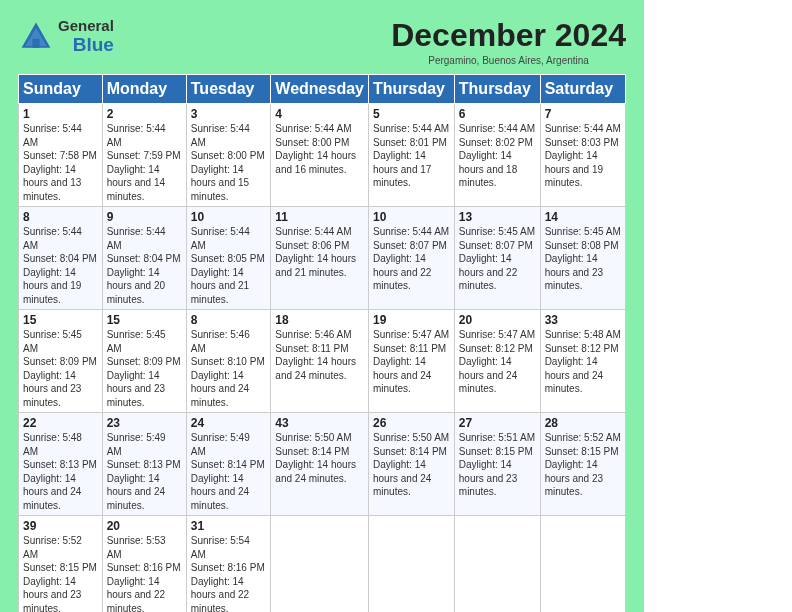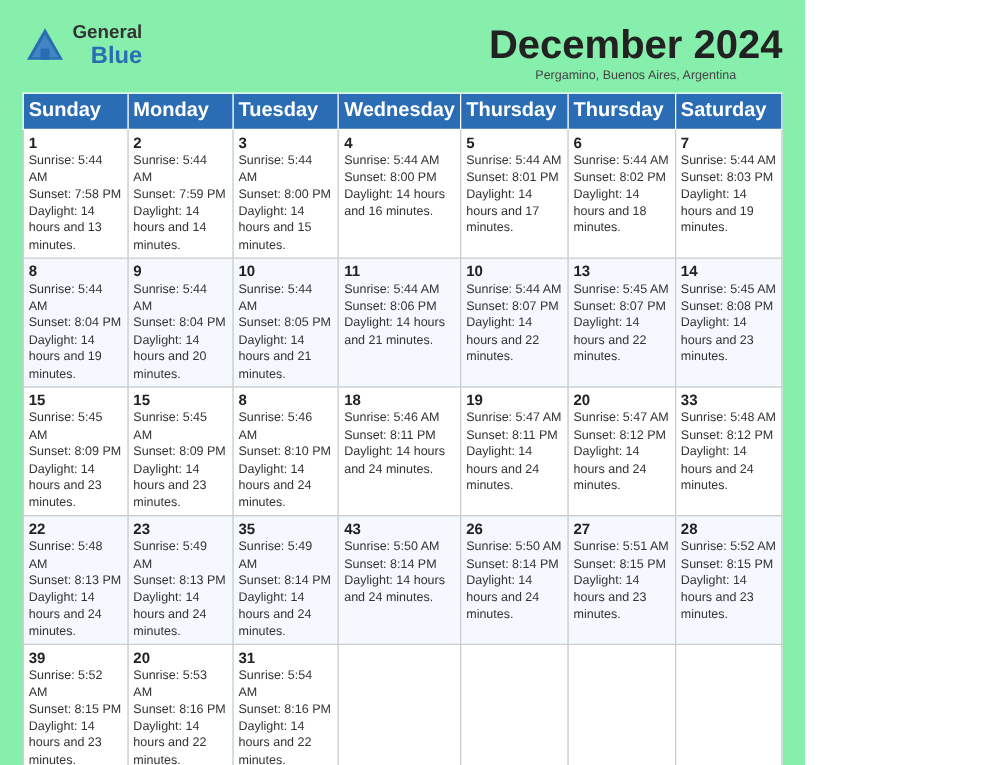--- a/index.html
+++ b/index.html
@@ -232,21 +232,21 @@
         <tr>
           <td>
         <span class="day-num">22</span>
         <span class="day-info">Sunrise: 5:48 AM<br>Sunset: 8:13 PM<br>Daylight: 14 hours and 24 minutes.</span>
       </td>
           <td>
         <span class="day-num">23</span>
         <span class="day-info">Sunrise: 5:49 AM<br>Sunset: 8:13 PM<br>Daylight: 14 hours and 24 minutes.</span>
       </td>
           <td>
-        <span class="day-num">35</span>
+        <span class="day-num">24</span>
         <span class="day-info">Sunrise: 5:49 AM<br>Sunset: 8:14 PM<br>Daylight: 14 hours and 24 minutes.</span>
       </td>
           <td>
         <span class="day-num">43</span>
         <span class="day-info">Sunrise: 5:50 AM<br>Sunset: 8:14 PM<br>Daylight: 14 hours and 24 minutes.</span>
       </td>
           <td>
         <span class="day-num">26</span>
         <span class="day-info">Sunrise: 5:50 AM<br>Sunset: 8:14 PM<br>Daylight: 14 hours and 24 minutes.</span>
       </td>

